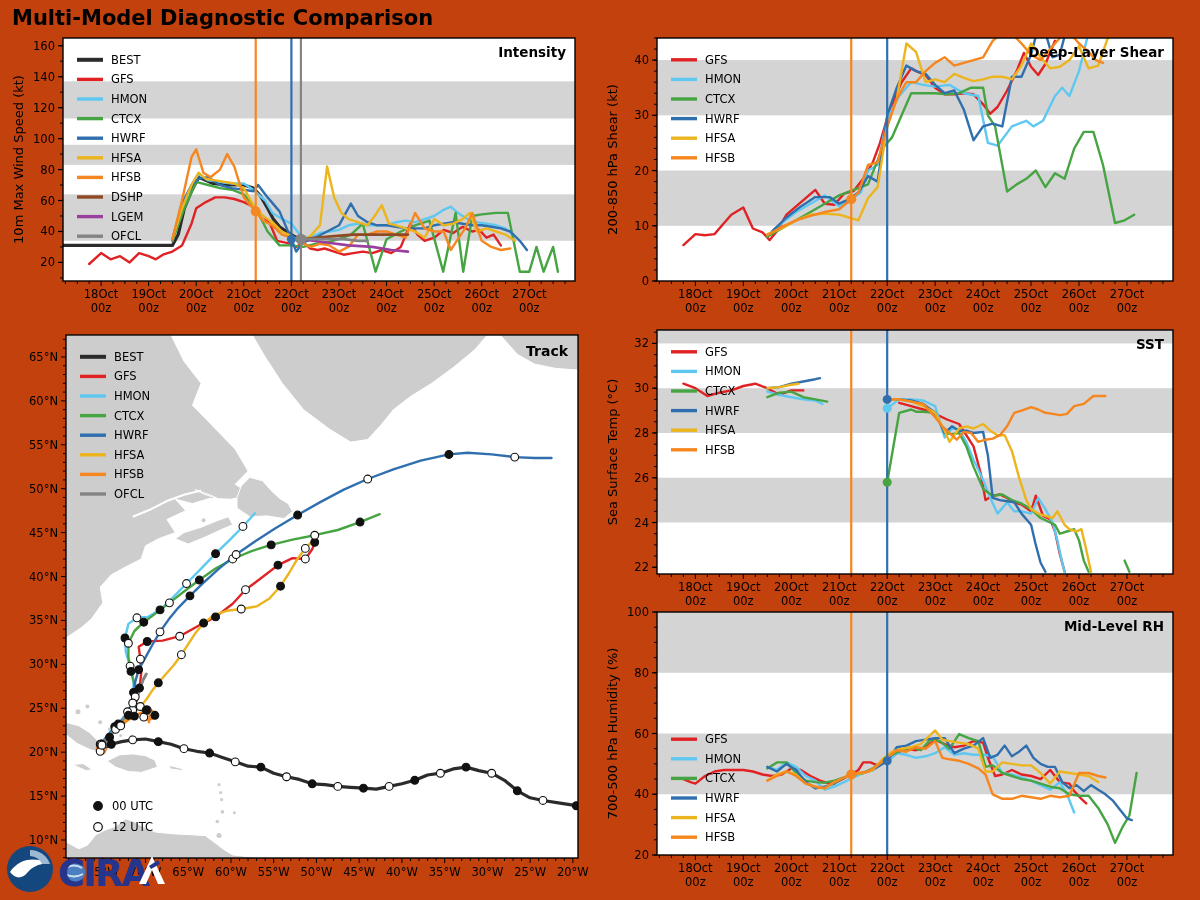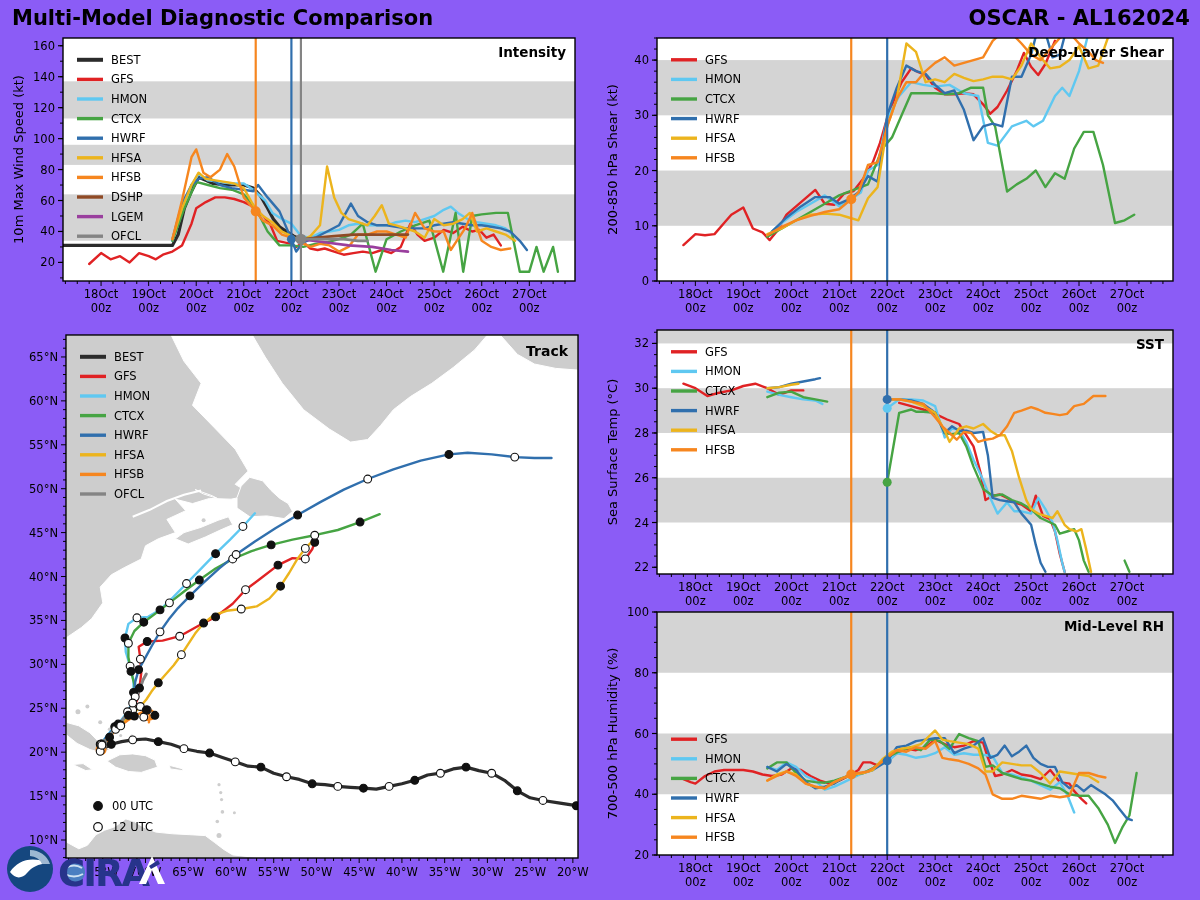--- a/index.html
+++ b/index.html
@@ -1,27 +1,26 @@
 <!DOCTYPE html>
 <html><head>
 <meta charset="utf-8">
 <style>
   html,body{margin:0;padding:0;background:#ffffff;}
-  .fig{position:relative;width:1200px;height:900px;background:#8b5cf6;
+  .fig{position:relative;width:1200px;height:900px;background:#c2410c;
        font-family:"DejaVu Sans",sans-serif;overflow:hidden;}
   .title-left{position:absolute;left:12px;top:6px;font-size:21px;font-weight:bold;color:#000;}
   .title-right{position:absolute;right:10px;top:6px;font-size:21px;font-weight:bold;color:#000;}
   svg text{font-family:"DejaVu Sans",sans-serif;}
 </style>
 </head>
 <body>
 
 <div class="fig">
   <div class="title-left">Multi-Model Diagnostic Comparison</div>
-  <div class="title-right">OSCAR - AL162024</div>
   <svg id="fig-svg" width="1200" height="900" viewBox="0 0 1200 900">
       <g>
         <clipPath id="clip-intensity">
           <rect x="63" y="38" width="512" height="243"></rect>
         </clipPath>
         <rect x="63" y="38" width="512" height="243" fill="#ffffff"></rect>
         <rect x="63" y="194.3248407643312" width="512" height="46.433121019108285" fill="#d4d4d4"></rect>
         <rect x="63" y="144.79617834394904" width="512" height="20.12101910828025" fill="#d4d4d4"></rect>
         <rect x="63" y="81.3375796178344" width="512" height="37.14649681528664" fill="#d4d4d4"></rect>
         <g clip-path="url(#clip-intensity)">

